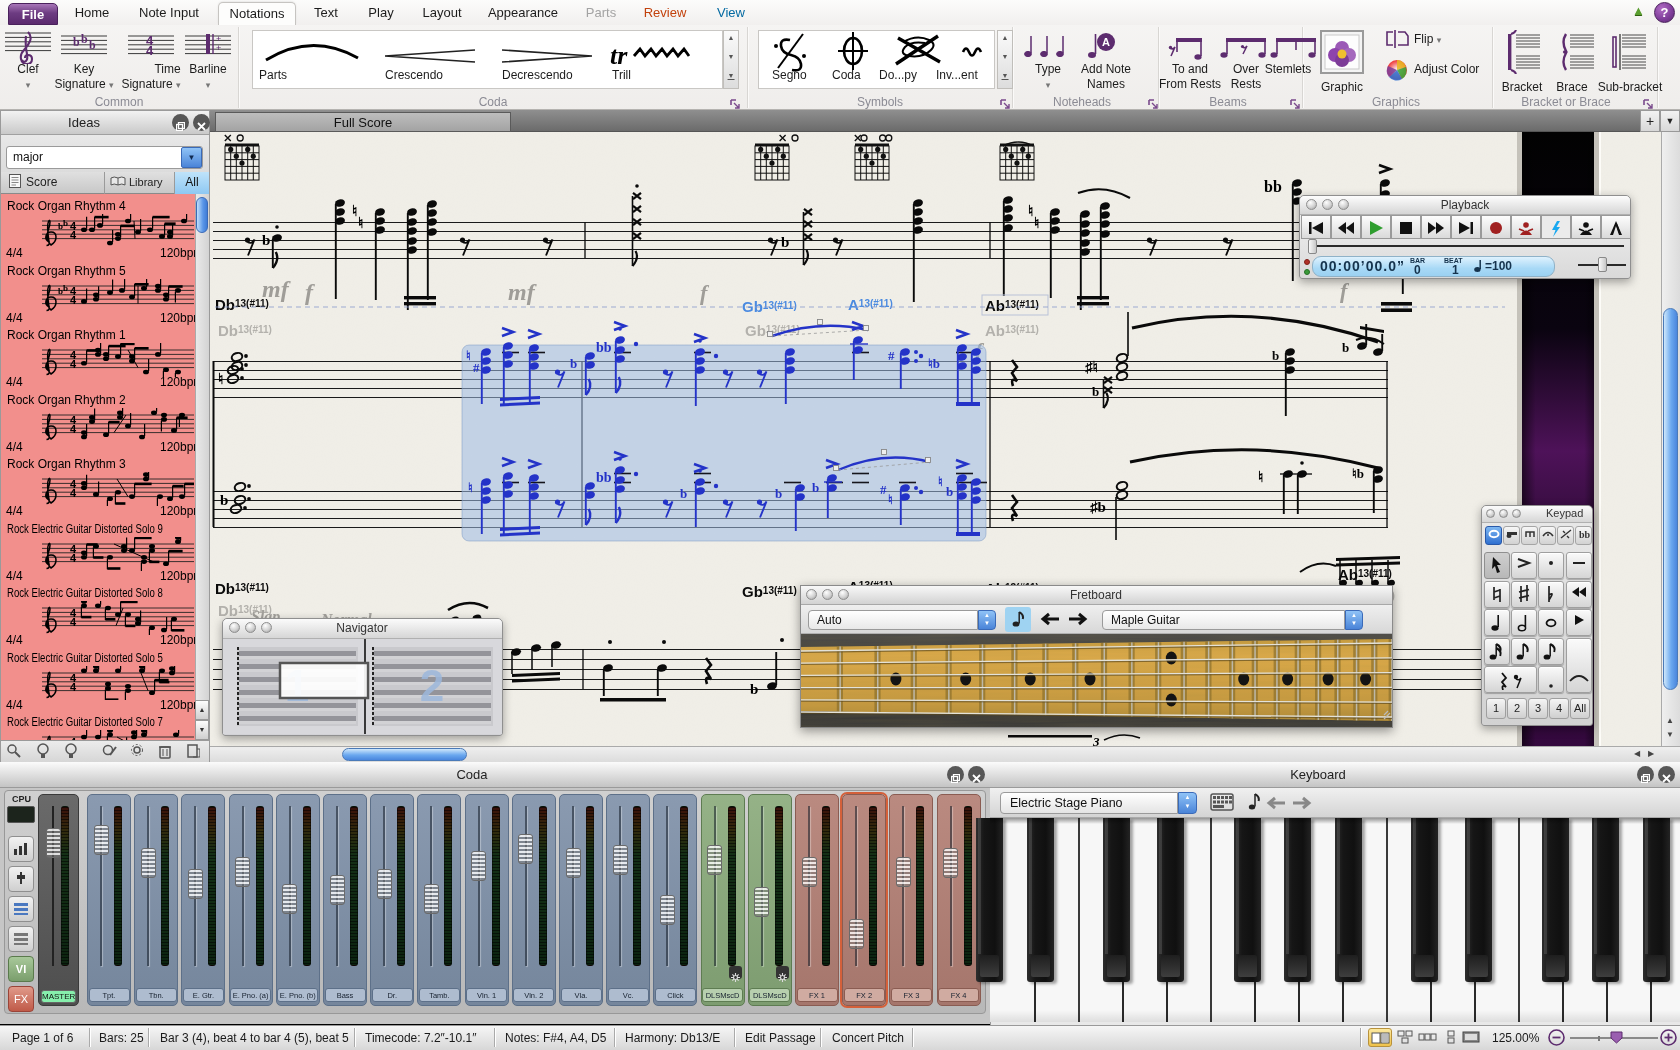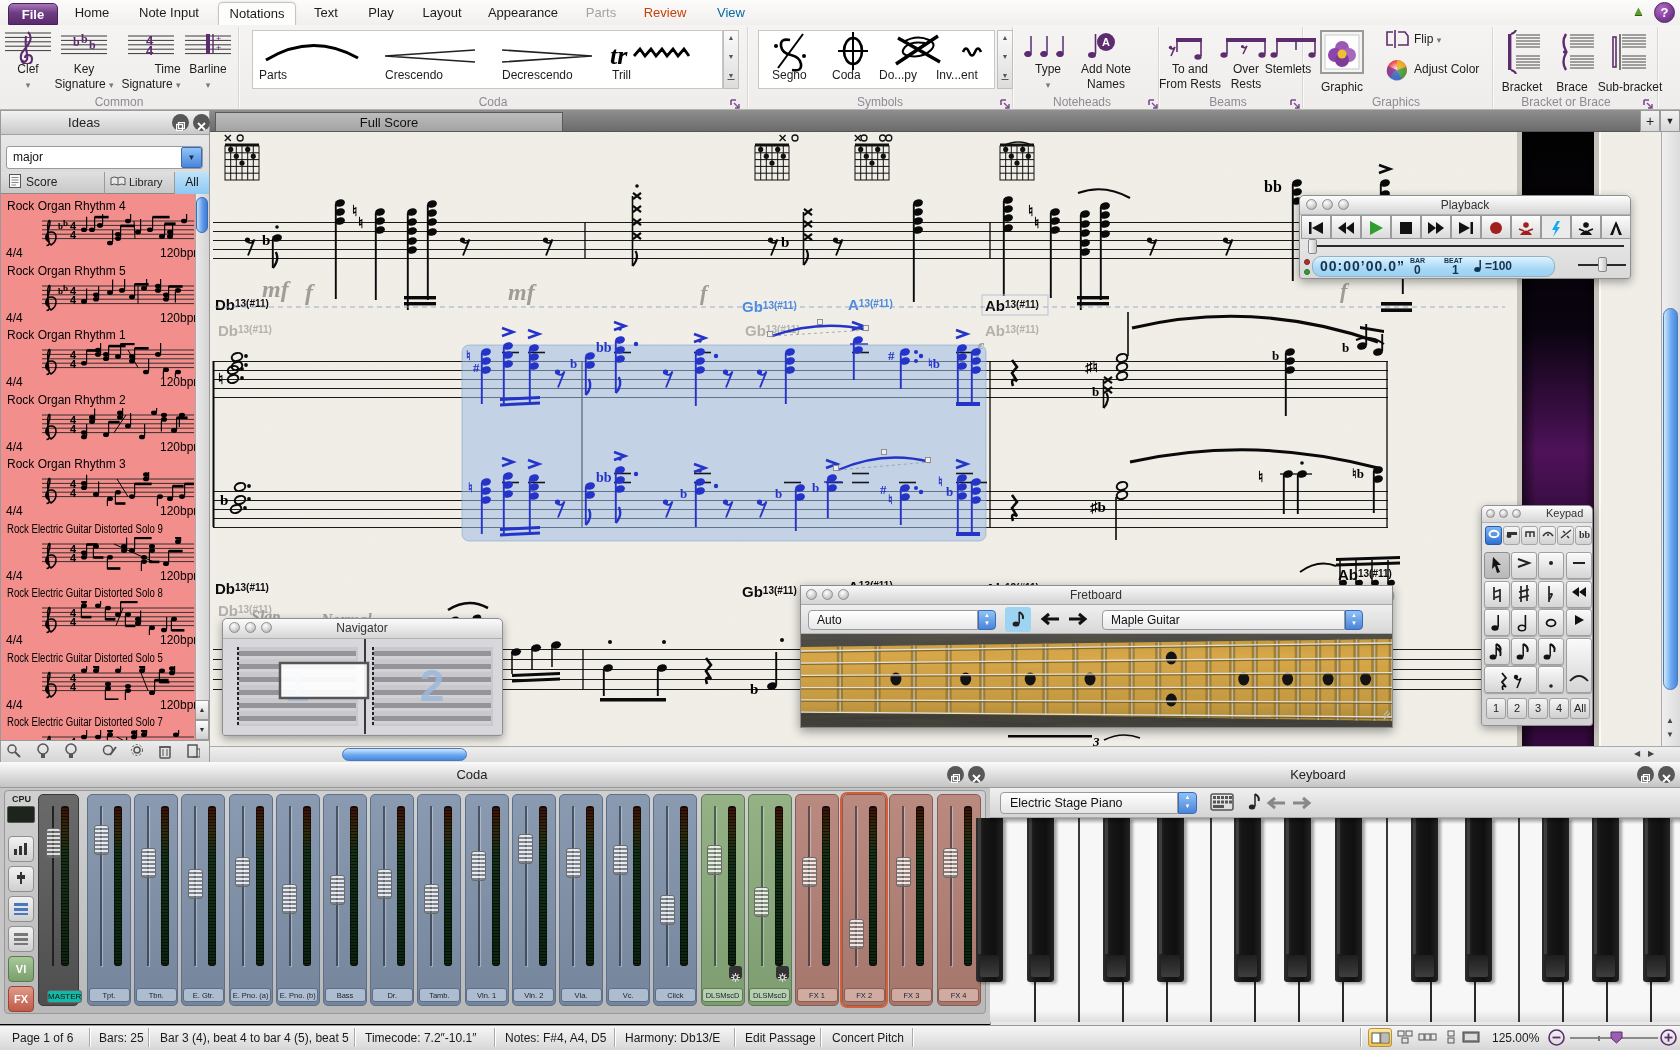--- a/index.html
+++ b/index.html
@@ -260,21 +260,21 @@
       <line x1="14" y1="38" x2="38" y2="38" stroke="#4a4a4a" stroke-width="1"></line>
       <line x1="12" y1="4" x2="12" y2="40" stroke="#444" stroke-width="1.4"></line>
       <rect x="5" y="7" width="3" height="30" fill="none" stroke="#5d2c6f" stroke-width="1.6"></rect>
     </svg></div>
 <div class="abs" style="left:1522px;top:80px;white-space:nowrap;transform:translateX(-50%);font-size:12px;color:#1c1c1c">Bracket</div>
 <div class="abs" style="left:1572px;top:80px;white-space:nowrap;transform:translateX(-50%);font-size:12px;color:#1c1c1c">Brace</div>
 <div class="abs" style="left:1630px;top:80px;white-space:nowrap;transform:translateX(-50%);font-size:12px;color:#1c1c1c">Sub-bracket</div>
 <div class="abs" style="left:1632px;top:3px;white-space:nowrap;font-size:13px;color:#5a9e2f;text-shadow:0 1px 0 #2d5e10">▲</div>
 <div class="abs" style="left:1654px;top:2px;width:21px;height:21px;background:radial-gradient(circle at 35% 30%,#b06cc4,#7d3c98 60%,#5b2a6e);border-radius:50%;border:1px solid #4a215c;color:#fff;font-weight:bold;text-align:center;line-height:20px;font-size:13px">?</div>
 <div class="abs" style="left:210px;top:110px;width:1470px;height:22px;background:linear-gradient(#8f8f8f,#6b6b6b);border-bottom:1px solid #555"></div>
-<div class="abs" style="left:215px;top:112px;width:348px;height:20px;background:linear-gradient(#bdbdbd,#a3a3a3);border:1px solid #5a5a5a;font-size:13px;color:#111;text-align:center;line-height:19px">Full Score</div>
+<div class="abs" style="left:215px;top:112px;width:296px;height:20px;background:linear-gradient(#bdbdbd,#a3a3a3);border:1px solid #5a5a5a;font-size:13px;color:#111;text-align:center;line-height:19px">Full Score</div>
 <div class="abs" style="left:1640px;top:110px;width:20px;height:22px;background:linear-gradient(#f2f2f2,#d8d8d8);border:1px solid #999;color:#222;font-size:14px;text-align:center;line-height:20px">+</div>
 <div class="abs" style="left:1660px;top:110px;width:20px;height:22px;background:linear-gradient(#f2f2f2,#d8d8d8);border:1px solid #999;color:#222;font-size:9px;text-align:center;line-height:20px">▼</div>
 <svg class="abs" style="left:210px;top:132px" width="1451" height="614" viewBox="210 132 1451 614">
     <rect x="210" y="132" width="1451" height="614" fill="#f1efe8"></rect>
     <filter id="pn">
       <feTurbulence type="fractalNoise" baseFrequency="0.9" numOctaves="2" result="n"></feTurbulence>
       <feColorMatrix in="n" type="matrix" values="0 0 0 0 0.55 0 0 0 0 0.54 0 0 0 0 0.52 0 0 0 0.06 0"></feColorMatrix>
     </filter>
     <rect x="210" y="132" width="1451" height="614" filter="url(#pn)"></rect>
     <defs>
@@ -1598,26 +1598,26 @@
       <rect x="1" y="2" width="14" height="3" fill="#4a78c0"></rect>
       <rect x="1" y="7" width="14" height="3" fill="#4a78c0"></rect>
       <rect x="1" y="12" width="14" height="2" fill="#4a78c0"></rect>
     </svg></div>
 <div class="abs" style="left:8px;top:926px;width:26px;height:26px;background:linear-gradient(#f2f2f2,#cfcfcf);border:1px solid #8f8f8f;border-radius:4px;text-align:center;padding-top:4px"><svg width="16" height="14">
       <rect x="1" y="2" width="14" height="3" fill="#777"></rect>
       <rect x="1" y="7" width="14" height="3" fill="#777"></rect>
       <rect x="1" y="12" width="14" height="2" fill="#777"></rect>
     </svg></div>
 <div class="abs" style="left:8px;top:956px;width:26px;height:26px;background:linear-gradient(#a8c89a,#7a9e6c);border:1px solid #5a7a4c;border-radius:4px;color:#fff;font-size:11px;font-weight:bold;text-align:center;line-height:24px">VI</div>
-<div class="abs" style="left:8px;top:986px;width:26px;height:26px;background:linear-gradient(#e09a8a,#c05a48);border:1px solid #9a4438;border-radius:4px;color:#fff;font-size:11px;font-weight:bold;text-align:center;line-height:24px">FX</div>
+<div class="abs" style="left:8px;top:986px;width:26px;height:26px;background:linear-gradient(#e09a8a,#c05a48);border:1px solid #9a4438;border-radius:4px;color:#fff;font-size:11px;font-weight:normal;text-align:center;line-height:24px">FX</div>
 <div class="abs" style="left:38px;top:794px;width:41px;height:212px;background:linear-gradient(#6a6a6a,#4e4e4e);border:1px solid #3a3a3a;border-radius:5px"></div>
 <div class="abs" style="left:52px;top:806px;width:2px;height:160px;background:#222"></div>
 <div class="abs" style="left:46px;top:828px;width:15px;height:30px;background:linear-gradient(#fefefe,#9a9a9a);border:1px solid #6a6a6a;border-radius:3px;background-image:repeating-linear-gradient(to bottom,rgba(255,255,255,.8) 0 2px, rgba(120,120,120,.55) 2px 4px)"></div>
 <div class="abs" style="left:61px;top:806px;width:8px;height:160px;background-image:repeating-linear-gradient(to bottom, rgba(0,0,0,.55) 0 1px, rgba(255,255,255,0) 1px 3px),linear-gradient(to bottom, #3a100a 0, #322a0c 15%, #143016 30%, #0c2410 100%);border-radius:3px;border:1px solid rgba(0,0,0,.4)"></div>
-<div class="abs" style="left:47px;top:990px;width:35px;height:13px;background:#14b8a6;border:1px solid #666;border-radius:3px;font-size:8px;color:#111;text-align:center;line-height:12px">MASTER</div>
+<div class="abs" style="left:41px;top:990px;width:35px;height:13px;background:#86efac;border:1px solid #666;border-radius:3px;font-size:8px;color:#111;text-align:center;line-height:12px">MASTER</div>
 <div class="abs" style="left:87.0px;top:794px;width:44px;height:212px;background:linear-gradient(#8a9ab0,#75869c);border:1px solid #5d7089;border-radius:5px"></div>
 <div class="abs" style="left:100.0px;top:806px;width:2px;height:160px;background:rgba(20,30,40,.55);box-shadow:1px 1px 1px rgba(255,255,255,.35)"></div>
 <div class="abs" style="left:93.5px;top:825px;width:15px;height:30px;background:linear-gradient(#fefefe,#9a9a9a);border:1px solid #6a6a6a;border-radius:3px;background-image:repeating-linear-gradient(to bottom,rgba(255,255,255,.8) 0 2px, rgba(120,120,120,.55) 2px 4px)"></div>
 <div class="abs" style="left:114.0px;top:806px;width:8px;height:160px;background-image:repeating-linear-gradient(to bottom, rgba(0,0,0,.55) 0 1px, rgba(255,255,255,0) 1px 3px),linear-gradient(to bottom, #3a100a 0, #322a0c 15%, #143016 30%, #0c2410 100%);border-radius:3px;border:1px solid rgba(0,0,0,.4)"></div>
 <div class="abs" style="left:88.5px;top:988px;width:41px;height:14px;background:#aebccf;border:1px solid #5d7089;border-radius:3px;font-size:7.5px;color:#16202e;text-align:center;line-height:13px;overflow:hidden">Tpt.</div>
 <div class="abs" style="left:134.2px;top:794px;width:44px;height:212px;background:linear-gradient(#8a9ab0,#75869c);border:1px solid #5d7089;border-radius:5px"></div>
 <div class="abs" style="left:147.2px;top:806px;width:2px;height:160px;background:rgba(20,30,40,.55);box-shadow:1px 1px 1px rgba(255,255,255,.35)"></div>
 <div class="abs" style="left:140.7px;top:848px;width:15px;height:30px;background:linear-gradient(#fefefe,#9a9a9a);border:1px solid #6a6a6a;border-radius:3px;background-image:repeating-linear-gradient(to bottom,rgba(255,255,255,.8) 0 2px, rgba(120,120,120,.55) 2px 4px)"></div>
 <div class="abs" style="left:161.2px;top:806px;width:8px;height:160px;background-image:repeating-linear-gradient(to bottom, rgba(0,0,0,.55) 0 1px, rgba(255,255,255,0) 1px 3px),linear-gradient(to bottom, #3a100a 0, #322a0c 15%, #143016 30%, #0c2410 100%);border-radius:3px;border:1px solid rgba(0,0,0,.4)"></div>
 <div class="abs" style="left:135.7px;top:988px;width:41px;height:14px;background:#aebccf;border:1px solid #5d7089;border-radius:3px;font-size:7.5px;color:#16202e;text-align:center;line-height:13px;overflow:hidden">Tbn.</div>

